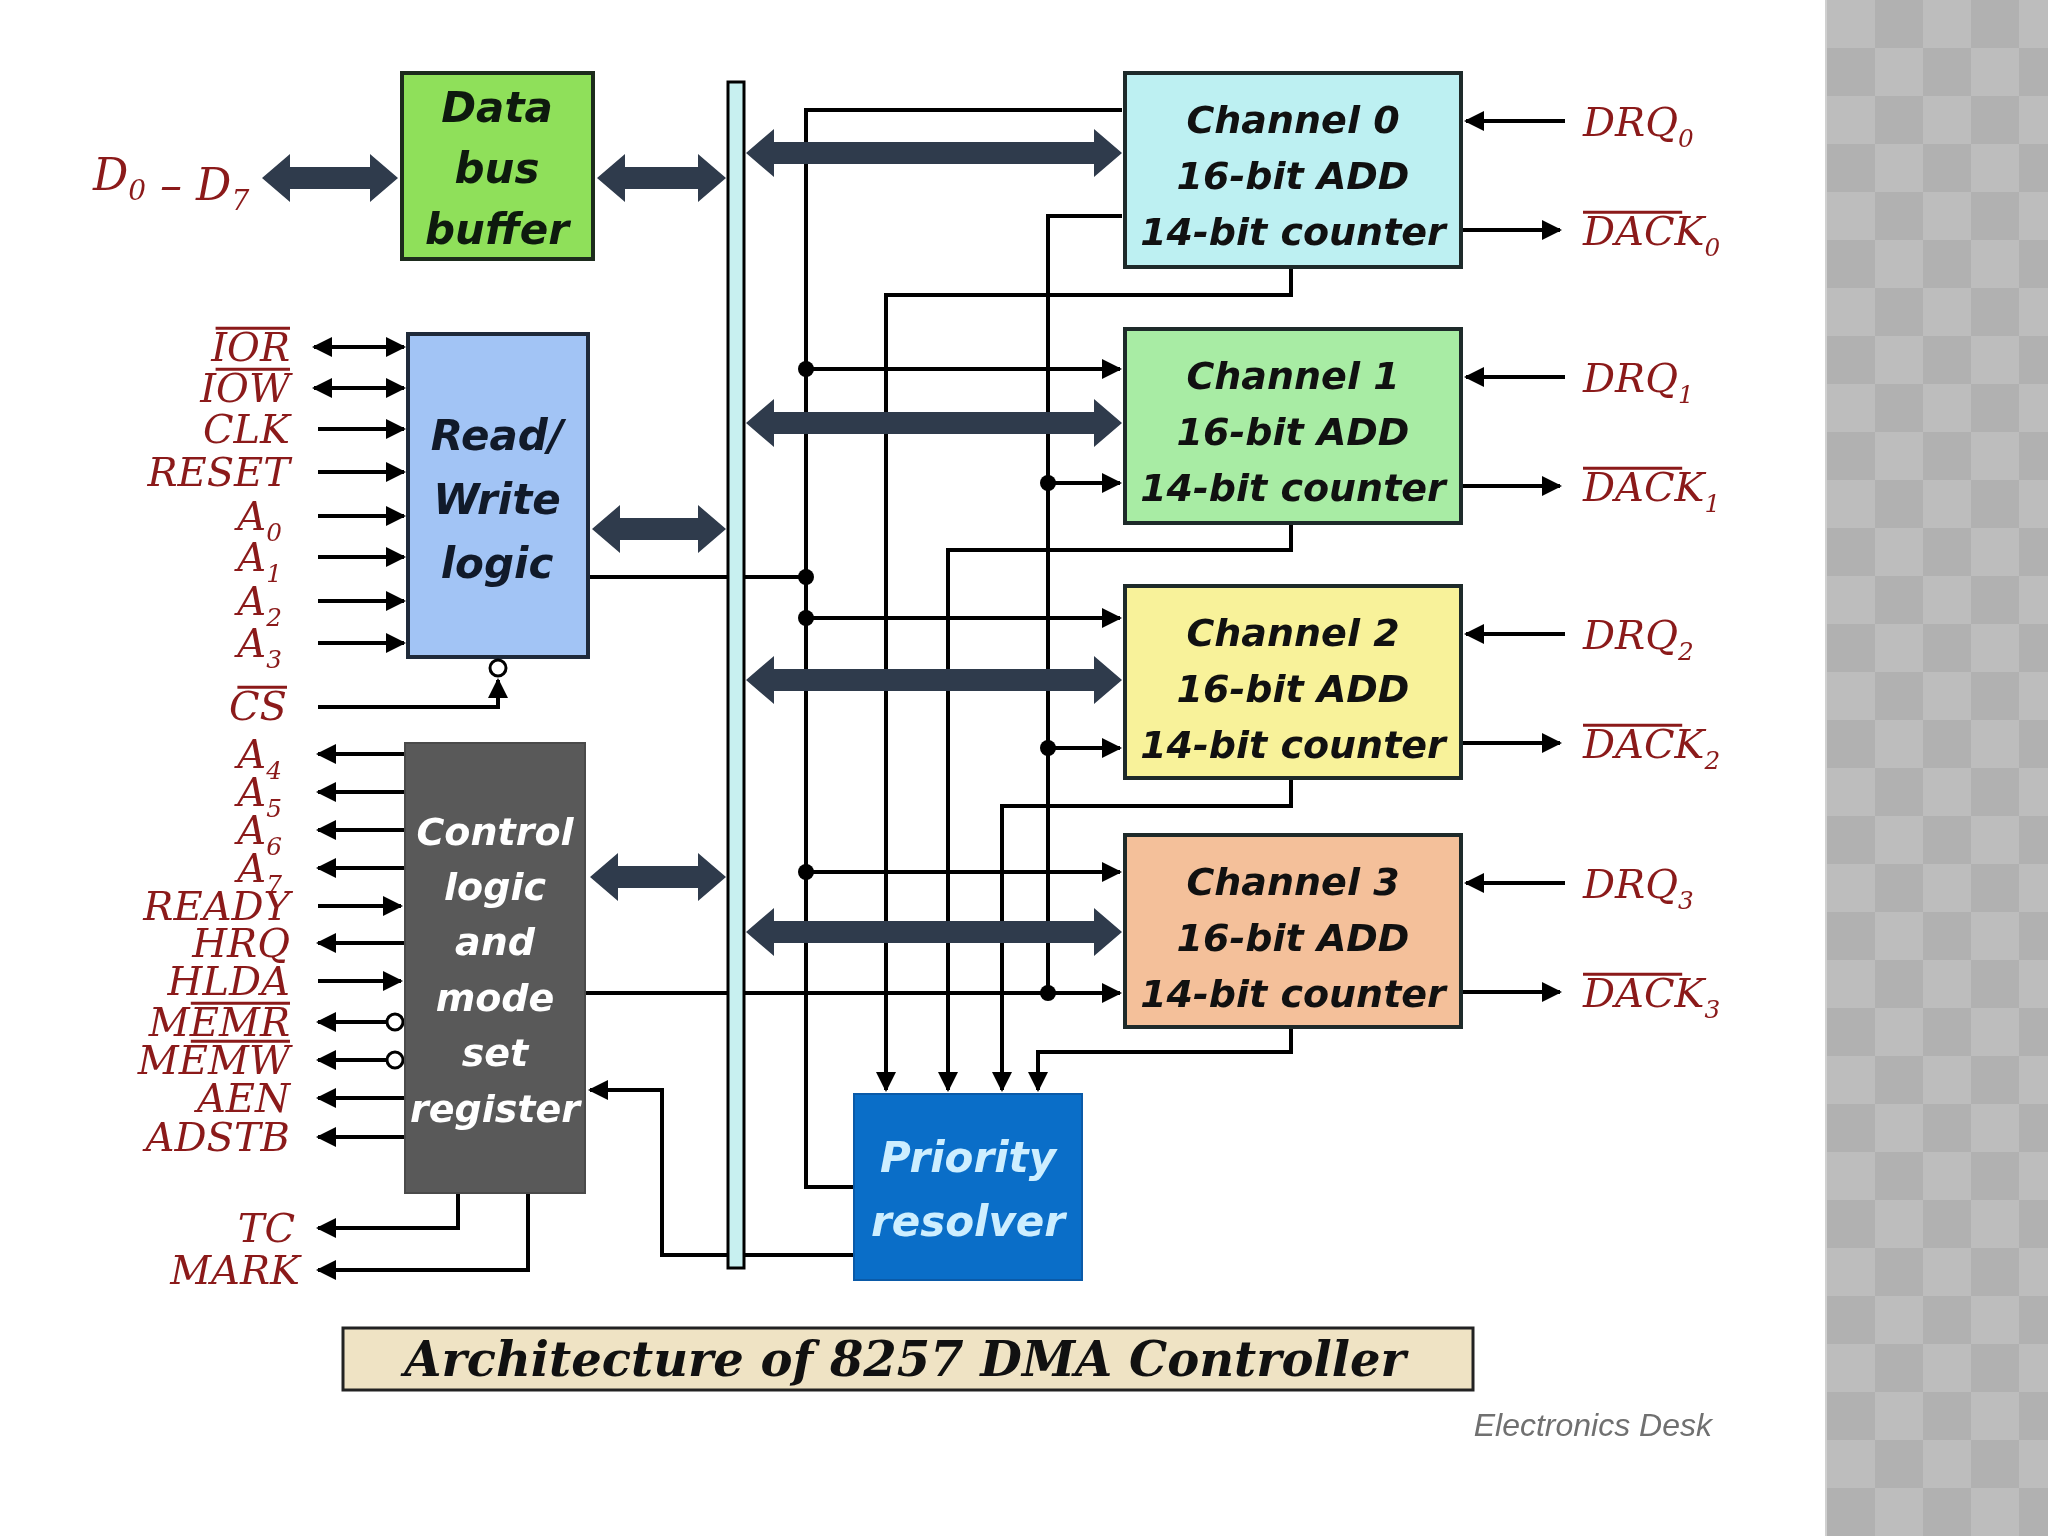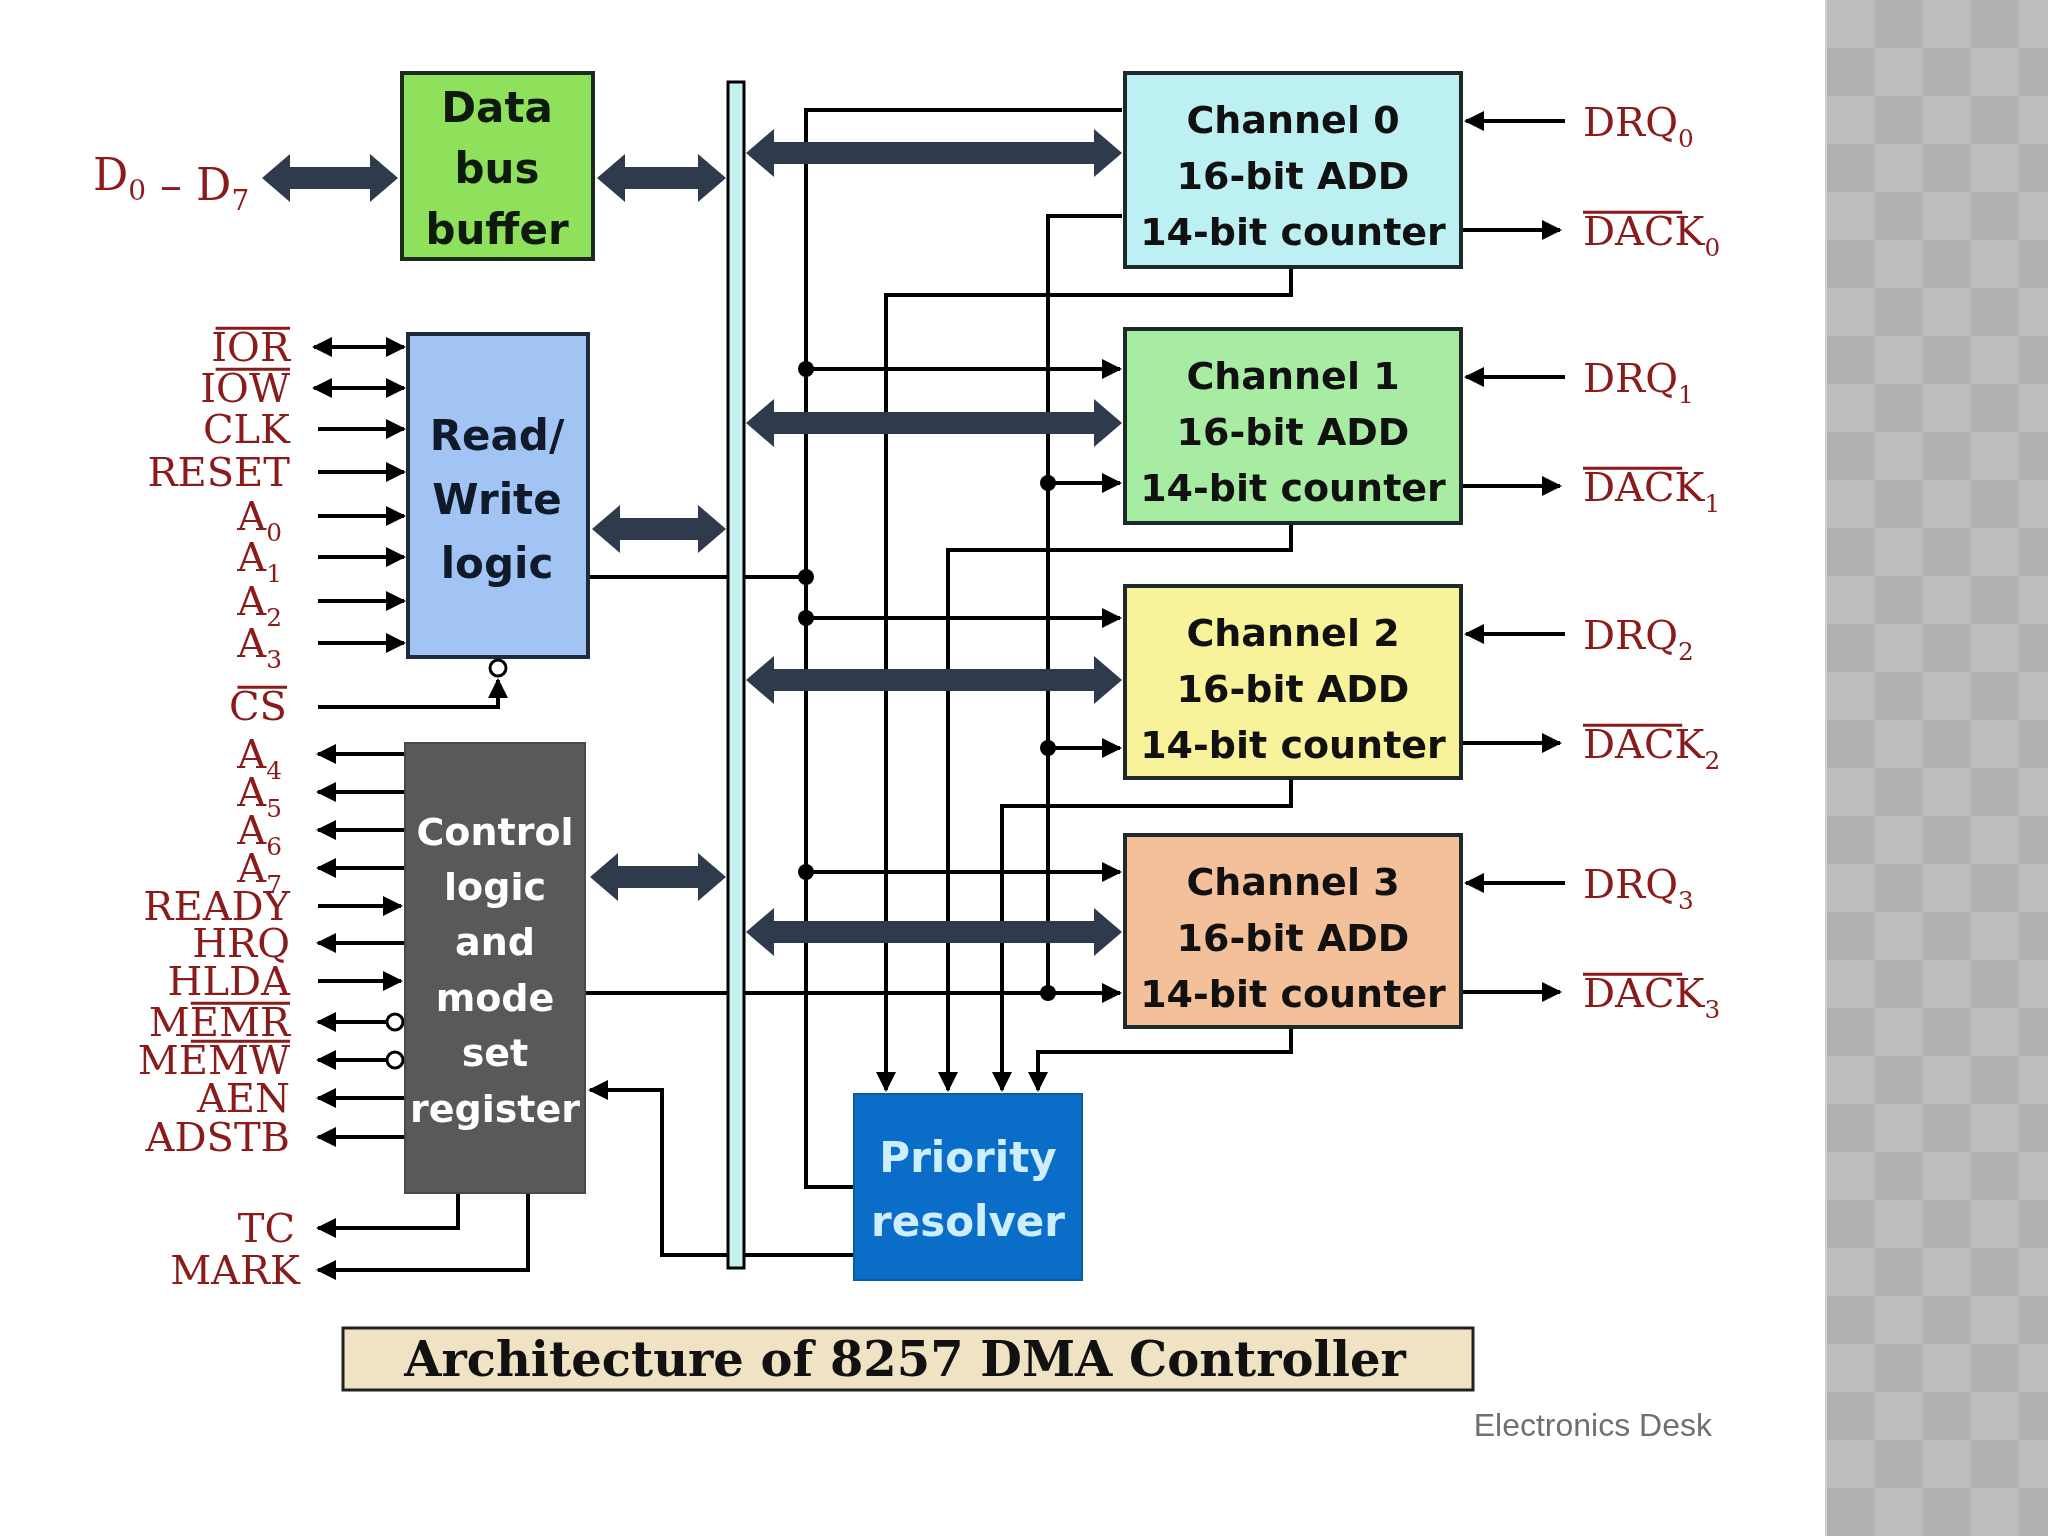--- a/index.html
+++ b/index.html
@@ -1,17 +1,17 @@
 <!DOCTYPE html>
 <html><head>
   <meta charset="utf-8">
   <style>
     html, body { margin: 0; padding: 0; }
     body { width: 2048px; height: 1536px; position: relative; overflow: hidden; background: #ffffff; }
-    #slide { position: absolute; left: 0; top: 0; width: 1825px; height: 1536px; background: #ffffff; }
+    #slide { position: absolute; left: 0; top: 0; width: 1825px; height: 1536px; background: #ffffff; font-style: italic; }
     #side-panel {
       position: absolute; left: 1825px; top: 0; width: 223px; height: 1536px;
       background-color: #bdbdbd;
       background-image:
         linear-gradient(45deg, #b1b1b1 25%, transparent 25%, transparent 75%, #b1b1b1 75%),
         linear-gradient(45deg, #b1b1b1 25%, transparent 25%, transparent 75%, #b1b1b1 75%);
       background-size: 96px 96px;
       background-position: 0 0, 48px 48px;
       border-left: 2px solid #d0d0d0;
     }

